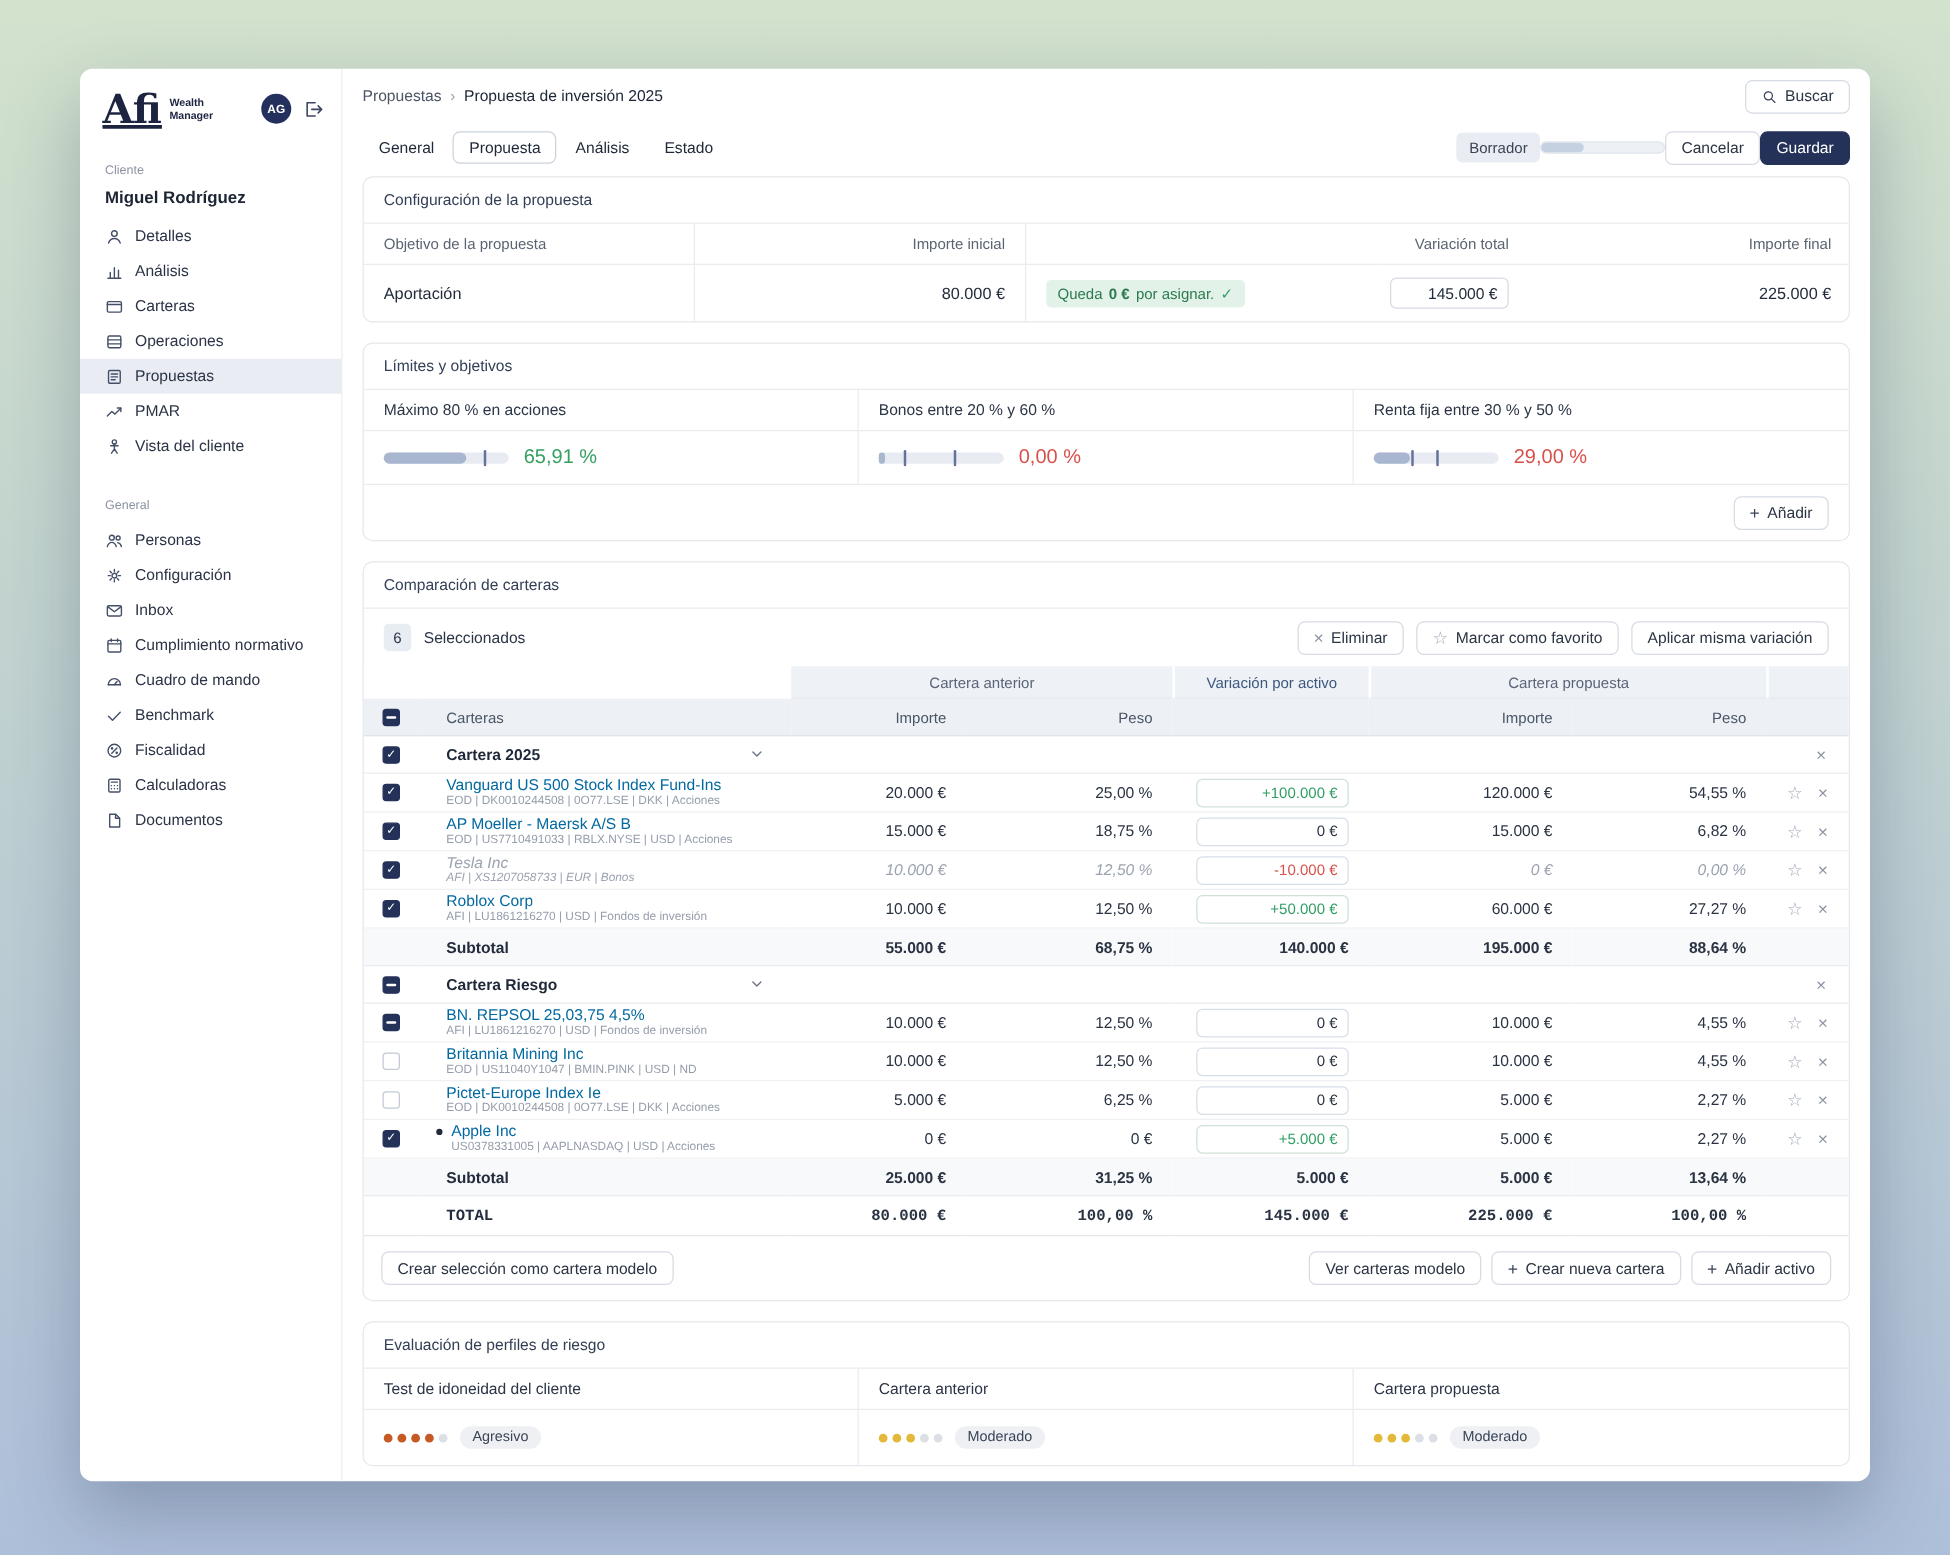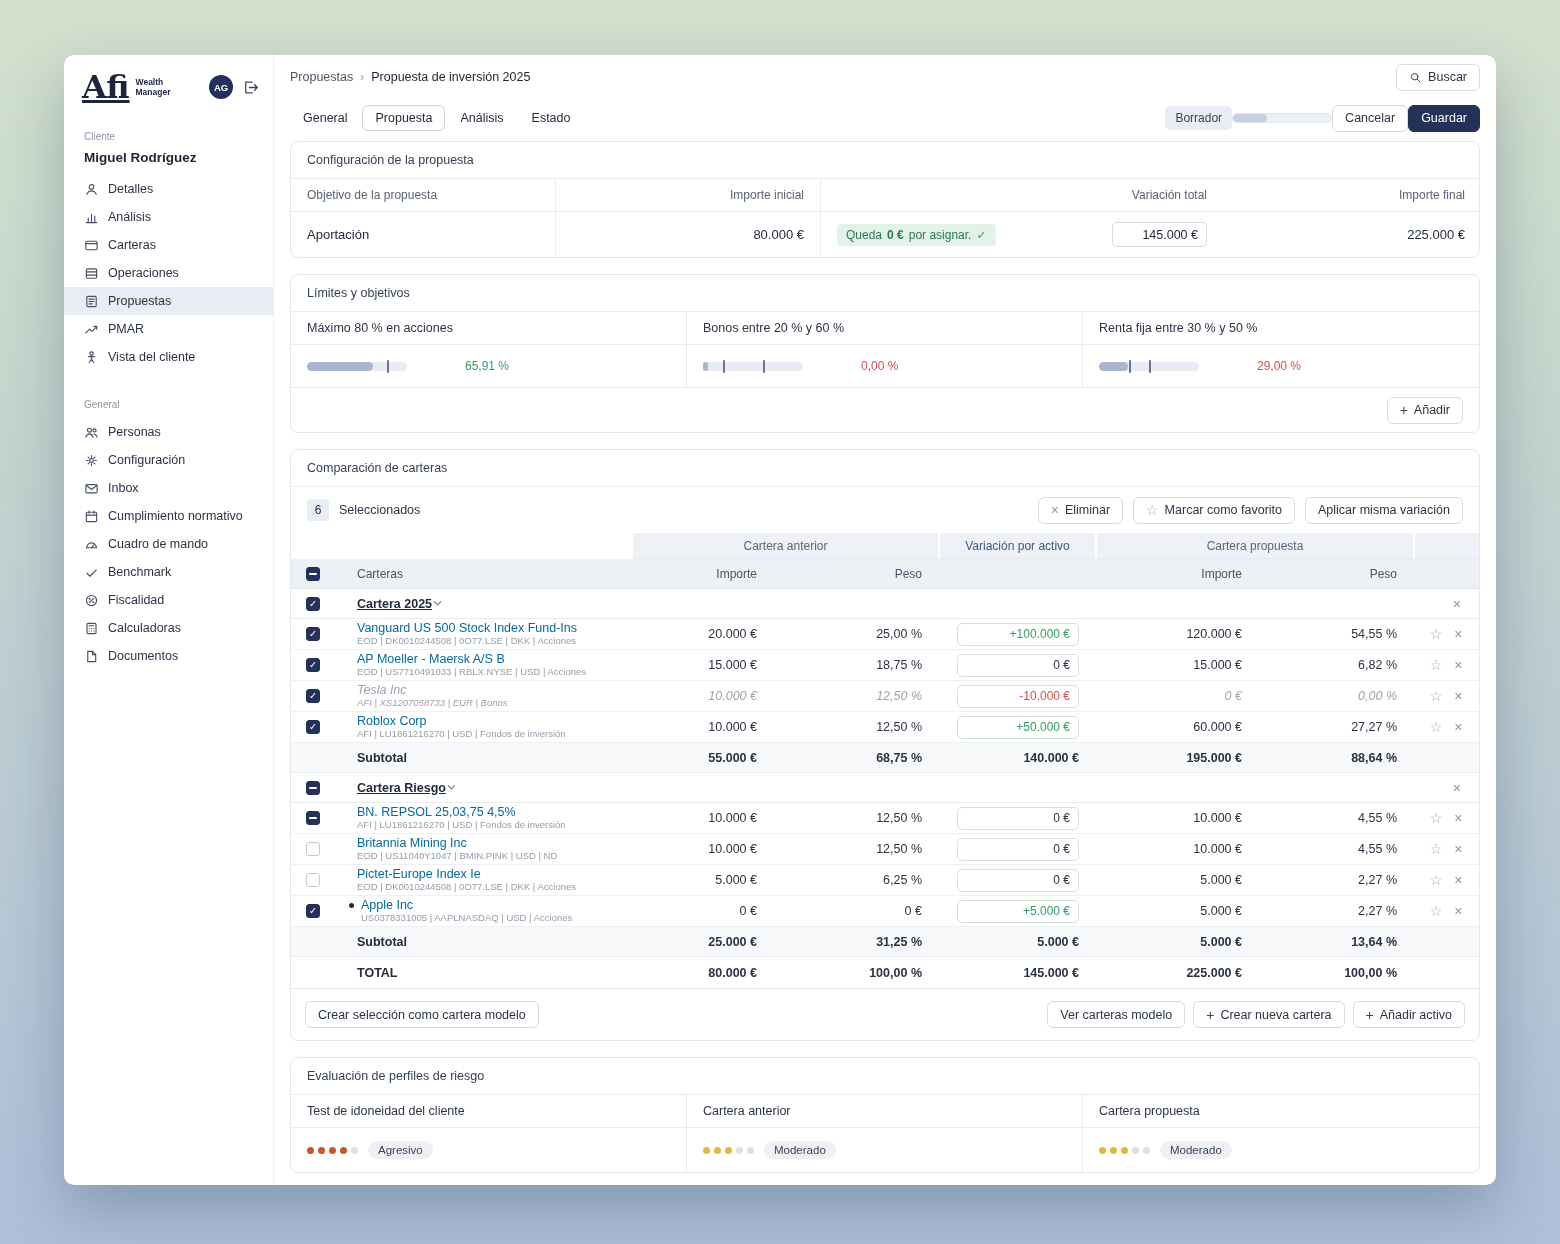--- a/index.html
+++ b/index.html
@@ -66,21 +66,21 @@
   .gbadge b { font-weight:bold; }
   .gcheck { color:#2f9e63; font-weight:bold; font-size:12px; }
   .num-input { width:95px; height:25px; border:1px solid #d6dbe3; border-radius:5px; text-align:right; padding:0 8px; font-size:12.5px; color:#232c3c; font-family:inherit; }
   
   .lim-grid { display:grid; grid-template-columns:1fr 1fr 1fr; }
   .lim-label { height:33px; display:flex; align-items:center; padding:0 16px; font-size:12.5px; color:#2b3546; border-bottom:1px solid #e9ebef; }
   .lim-bar { height:42px; display:flex; align-items:center; gap:12px; padding:0 16px; }
   .track { width:100px; height:9px; background:#e8ecf2; border-radius:5px; position:relative; }
   .fill { position:absolute; left:0; top:0; bottom:0; background:#a9b6cf; border-radius:5px; }
   .tick { position:absolute; top:-2px; bottom:-2px; width:2px; background:#63739a; border-radius:1px; }
-  .lim-val { font-size:12px;margin-left:46px; }
+  .lim-val { font-size:16px; }
   .lim-val.ok { color:#35a061; }
   .lim-val.bad { color:#d8504b; }
   .lim-foot { border-top:1px solid #e9ebef; height:45px; display:flex; align-items:center; justify-content:flex-end; padding:0 16px; }
   
   .sel-bar { height:46px; display:flex; align-items:center; gap:10px; padding:0 16px; }
   .count-chip { width:22px; height:22px; border-radius:4px; background:#e8edf4; font-size:12px; color:#2b3346; display:flex; align-items:center; justify-content:center; }
   .sel-label { font-size:12.5px; color:#2b3546; flex:1; }
   .xmark { font-size:14px; color:#8d95a4; line-height:1; }
   .star { font-size:14px; color:#a2aab8; line-height:1; cursor:pointer; }
   .tbl { display:grid; grid-template-columns:44px minmax(0,1fr) 140px 165px 157px 163px 155px 66px; font-size:12.5px; }
@@ -91,21 +91,21 @@
   
   .trow.cg .cell { height:26px; font-size:12px; color:#5a6577; justify-content:center; background:#eef1f6; border-bottom:1px solid #e4e8ef; }
   .trow.cg .cell.blank { background:#fff; border-bottom:none; }
   .trow.cg .cell.wsep { border-left:2px solid #fff; }
   .cg-var { color:#3c587e !important; }
   
   .trow.head .cell { height:30px; background:#edf0f5; border-bottom:1px solid #dfe4eb; color:#4a5565; font-size:12px; }
   
   .trow.group .cell { height:30px; border-bottom:1px solid #e9ecf1; }
   .gnm { font-weight:bold; font-size:12.5px; color:#1f2838; }
-  .group-name { justify-content:flex-start; padding-right:22px;text-decoration:underline; }
+  .group-name { justify-content:space-between; padding-right:22px; }
   .chev { display:flex; color:#6a7484; cursor:pointer; }
   
   .trow.asset .cell { height:31px; border-bottom:1px solid #eef0f4; }
   .name-cell { flex-direction:column; align-items:flex-start !important; justify-content:center; }
   .nmrow { display:flex; align-items:center; gap:7px; line-height:13px; }
   .nm { font-size:12.5px; color:#0369a1; white-space:nowrap; overflow:hidden; text-overflow:ellipsis; }
   .meta { font-size:9.5px; color:#959dab; line-height:11px; white-space:nowrap; }
   .bullet { width:5px; height:5px; border-radius:50%; background:#222b3a; flex:none; }
   .muted .nm, .muted .meta { color:#9ba3b0; font-style:italic; }
   .mtxt { color:#9ba3b0 !important; font-style:italic; }
@@ -116,21 +116,21 @@
   .act { justify-content:center; gap:12px; }
   .act-end { justify-content:flex-end; padding-right:18px; }
   
   .cb { width:14px; height:14px; border:1px solid #c3c9d4; border-radius:3px; background:#fff; display:inline-flex; align-items:center; justify-content:center; cursor:pointer; flex:none; }
   .cb.checked, .cb.dash { background:#243158; border-color:#243158; }
   .cb.checked::after { content:"✓"; color:#fff; font-size:9.5px; line-height:1; }
   .cb.dash::after { content:""; width:8px; height:2px; background:#fff; border-radius:1px; }
   .cb-cell { justify-content:center; }
   
   .trow.subtotal .cell { height:30px; background:#f8f9fb; border-bottom:1px solid #e9ecf1; font-weight:bold; }
-  .trow.total .cell { height:32px; font-weight:bold; border-bottom:1px solid #e4e7ec; }
+  .trow.total .cell { height:32px; font-weight:bold; border-bottom:1px solid #e4e7ec;font-family:Liberation Mono, monospace; }
   .tbl-foot { display:flex; align-items:center; justify-content:space-between; padding:12px 14px; }
   .foot-right { display:flex; gap:8px; }
   
   .risk-grid { display:grid; grid-template-columns:1fr 1fr 1fr; }
   .risk-h { height:33px; display:flex; align-items:center; padding:0 16px; font-size:12.5px; color:#2b3546; border-bottom:1px solid #e9ebef; }
   .risk-c { height:44px; display:flex; align-items:center; gap:10px; padding:0 16px; }
   .dots { display:flex; gap:4px; }
   .dot { width:7px; height:7px; border-radius:50%; background:#dcdfe5; }
   .dot.hi { background:#c75a24; }
   .dot.med { background:#e3b93c; }

